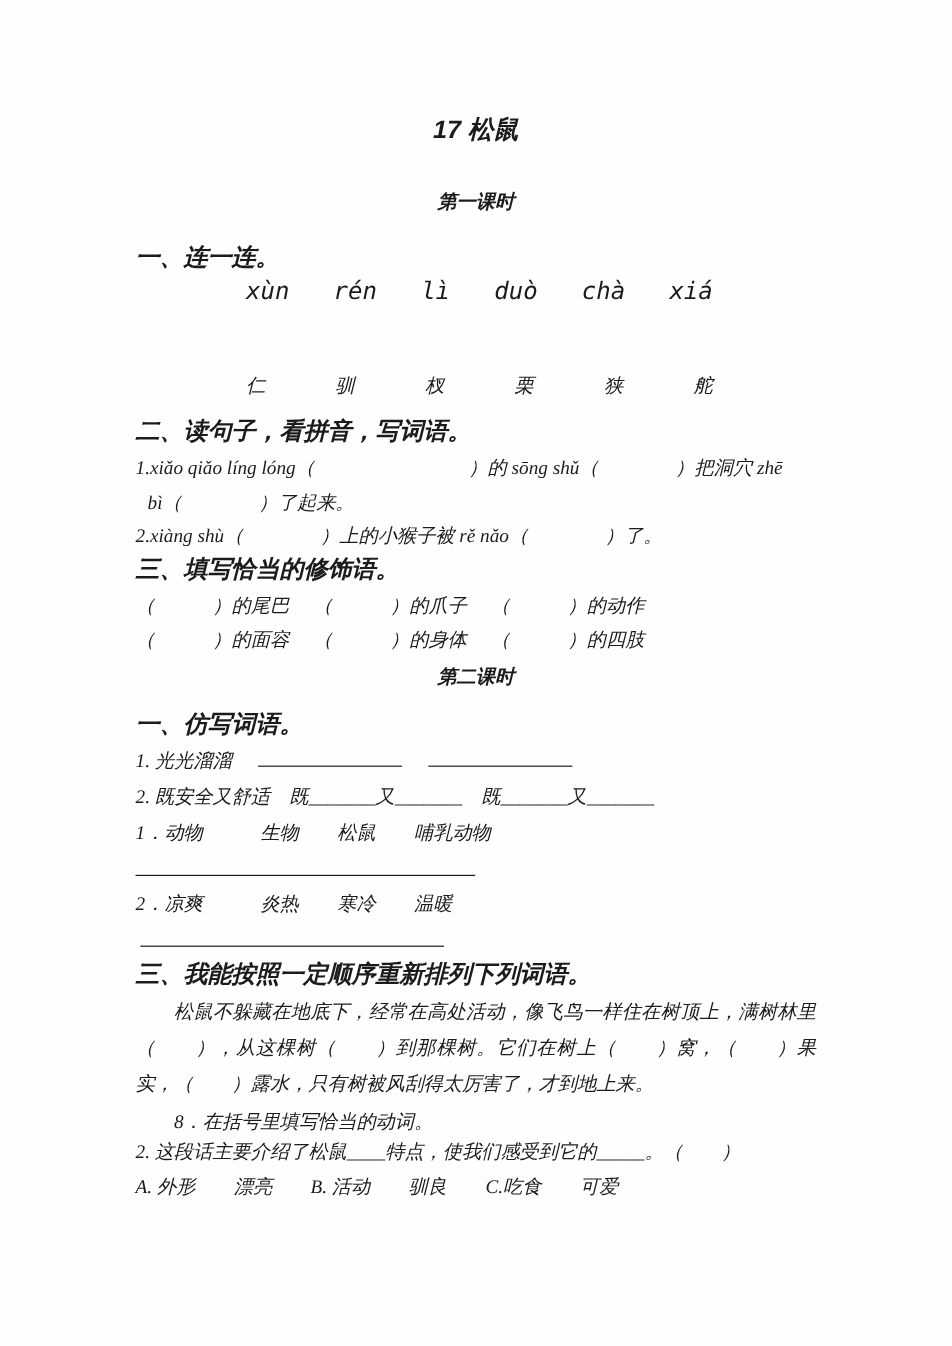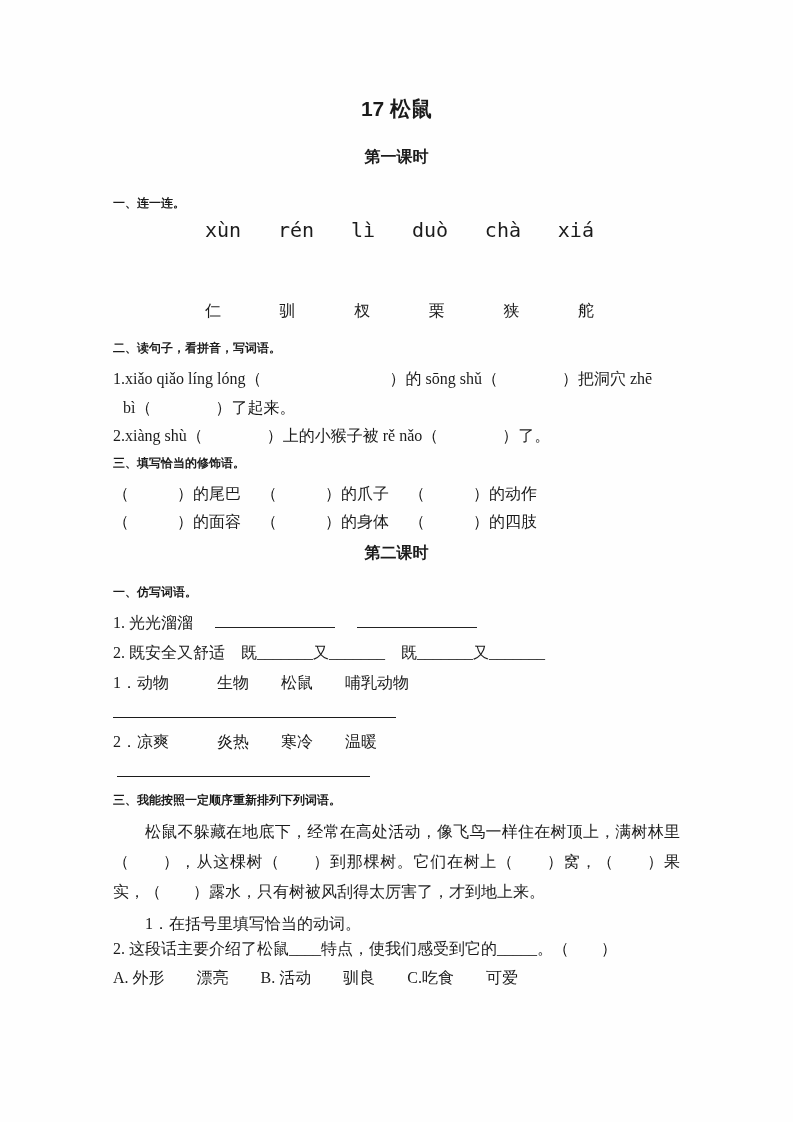--- a/index.html
+++ b/index.html
@@ -1,15 +1,15 @@
 <!DOCTYPE html>
 <html><head>
 <meta charset="utf-8">
 <style>
-  * { margin: 0; padding: 0; box-sizing: border-box; }
+  * { margin: 0; padding: 0; box-sizing: border-box; font-style: italic; }
   html, body { background: #ffffff; }
   .page {
     position: relative;
     width: 793px;
     height: 1122px;
     background: #fefefe;
     color: #1b1b1b;
     padding: 96px 113px 0 113px;
     font-family: "Liberation Serif", serif;
     font-size: 16px;
@@ -24,21 +24,21 @@
   }
   .session-head {
     text-align: center;
     font-family: "Liberation Sans", sans-serif;
     font-weight: bold;
     font-size: 16px;
     line-height: 21px;
   }
   .sec-head {
     font-weight: bold;
-    font-size: 12px;
+    font-size: 20px;
     line-height: 21px;
   }
   .body-line { font-size: 16px; line-height: 21px; white-space: nowrap; }
   .match-row {
     margin-left: 92px;
     width: 389px;
     display: flex;
     justify-content: space-between;
   }
   .pinyin-row { font-family: "DejaVu Sans Mono", monospace; font-size: 20px; line-height: 18px; }
@@ -57,21 +57,21 @@
   .answer-rule { height: 0; border-bottom: 1.5px solid #1b1b1b; }
   .rule1 { width: 283px; }
   .rule2 { width: 253px; margin-left: 4px; }
   .para {
     text-indent: 2em;
     line-height: 30px;
     text-align: justify;
   } .mt4 { margin-top: 4px; } .mt6 { margin-top: 6px; }
   .mt7 { margin-top: 7px; } .mt8 { margin-top: 8px; } .mt9 { margin-top: 9px; }
   .mt10 { margin-top: 10px; } .mt13 { margin-top: 13px; } .mt17 { margin-top: 17px; }
-  .mt19 { margin-top: 19px; } .mt24 { margin-top: 24px; } .mt25 { margin-top: 25px; }
+  .mt19 { margin-top: 19px; } .mt24 { margin-top: 24px; } .mt25 { margin-top: 37px; }
   .mt26 { margin-top: 26px; } .mt61 { margin-top: 61px; }
 </style>
 </head>
 <body>
 
 <div class="page">
 
   <div class="doc-title">17 松鼠</div>
 
   <div class="session-head mt25">第一课时</div>
@@ -119,17 +119,17 @@
   </div>
   <div class="body-line mt9">2. 既安全又舒适　既_______又_______　既_______又_______</div>
 
   <div class="body-line mt9">1．动物　　　生物　　松鼠　　哺乳动物</div>
   <div class="answer-rule rule1 mt24"></div>
   <div class="body-line mt13">2．凉爽　　　炎热　　寒冷　　温暖</div>
   <div class="answer-rule rule2 mt24"></div>
 
   <div class="sec-head mt13">三、我能按照一定顺序重新排列下列词语。</div>
   <p class="para mt6">松鼠不躲藏在地底下，经常在高处活动，像飞鸟一样住在树顶上，满树林里（　　），从这棵树（　　）到那棵树。它们在树上（　　）窝，（　　）果实，（　　）露水，只有树被风刮得太厉害了，才到地上来。</p>
-  <div class="body-line indent2 mt6">1．在括号里填写恰当的动词。</div>
+  <div class="body-line indent2 mt6">8．在括号里填写恰当的动词。</div>
   <div class="body-line mt4">2. 这段话主要介绍了松鼠____特点，使我们感受到它的_____。（　　）</div>
   <div class="body-line mt8">A. 外形　　漂亮　　B. 活动　　驯良　　C.吃食　　可爱</div>
 
 </div>
 
 </body></html>

